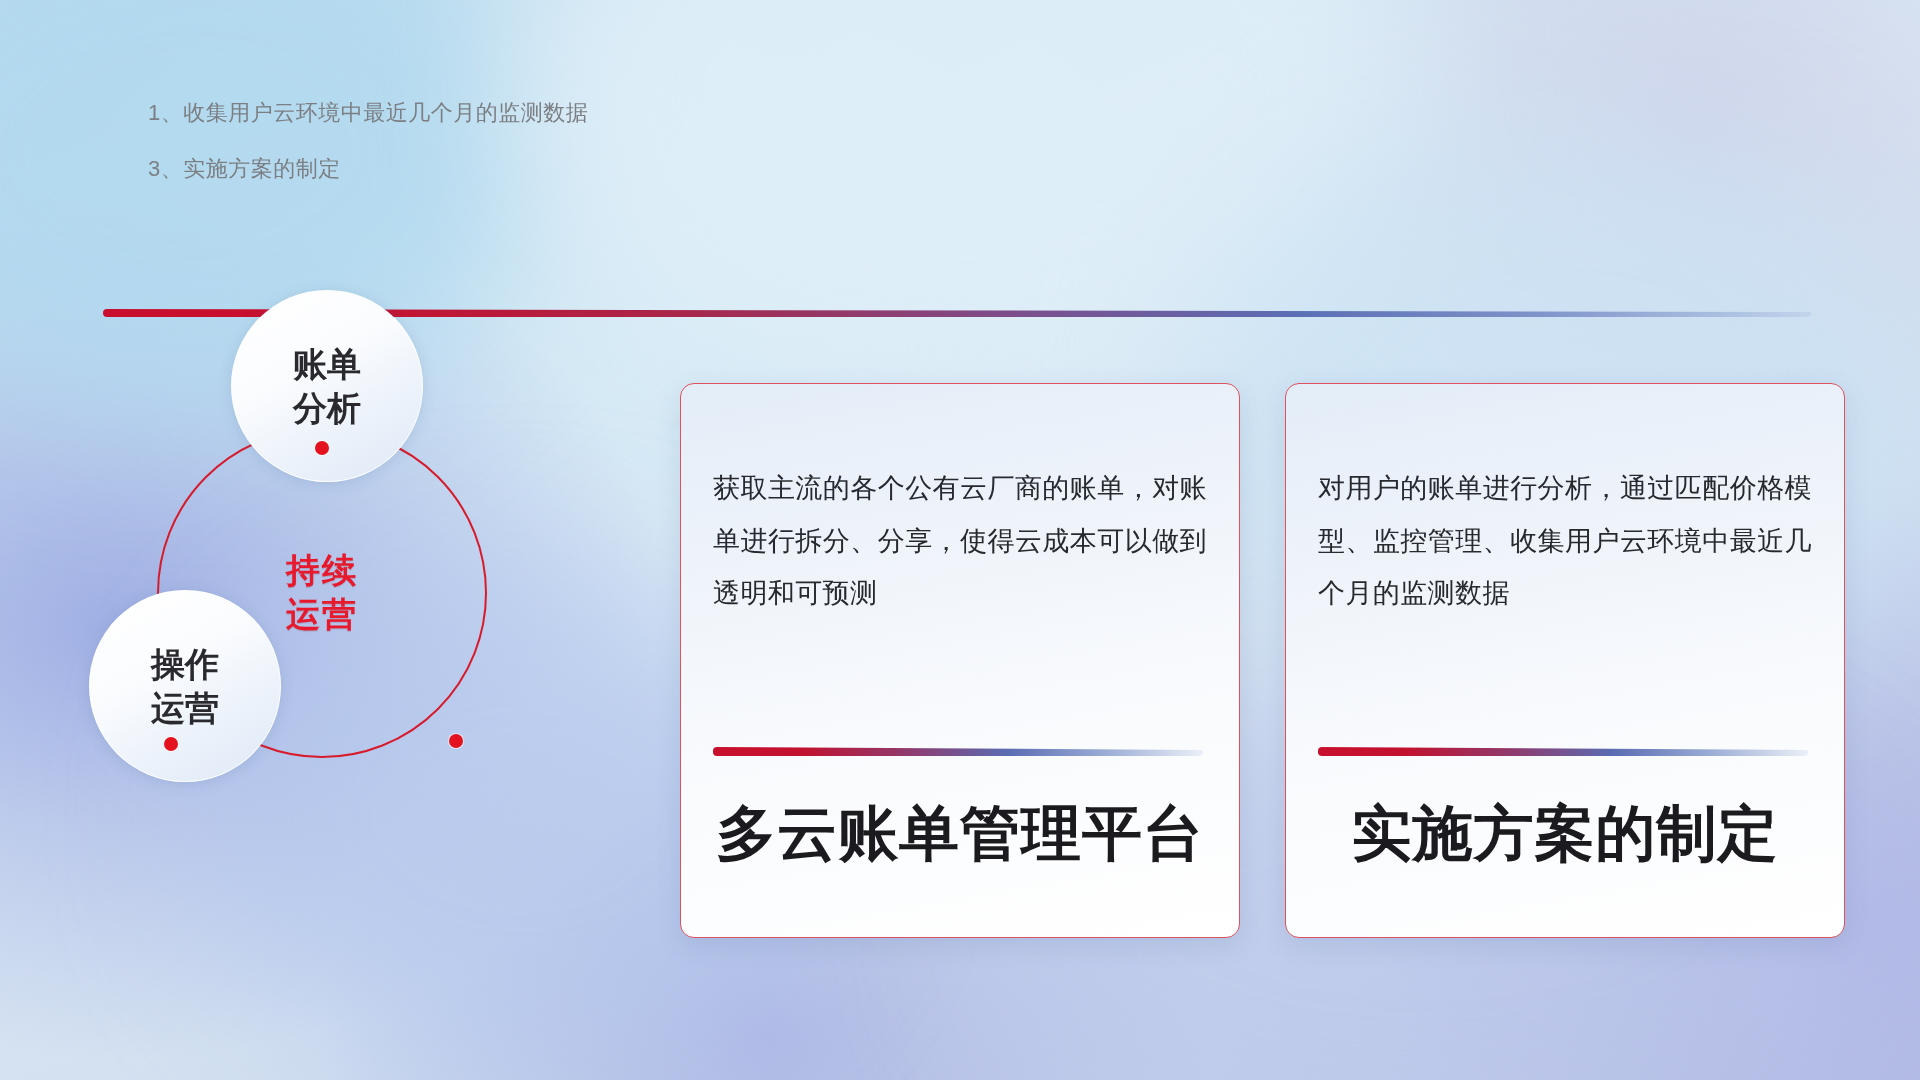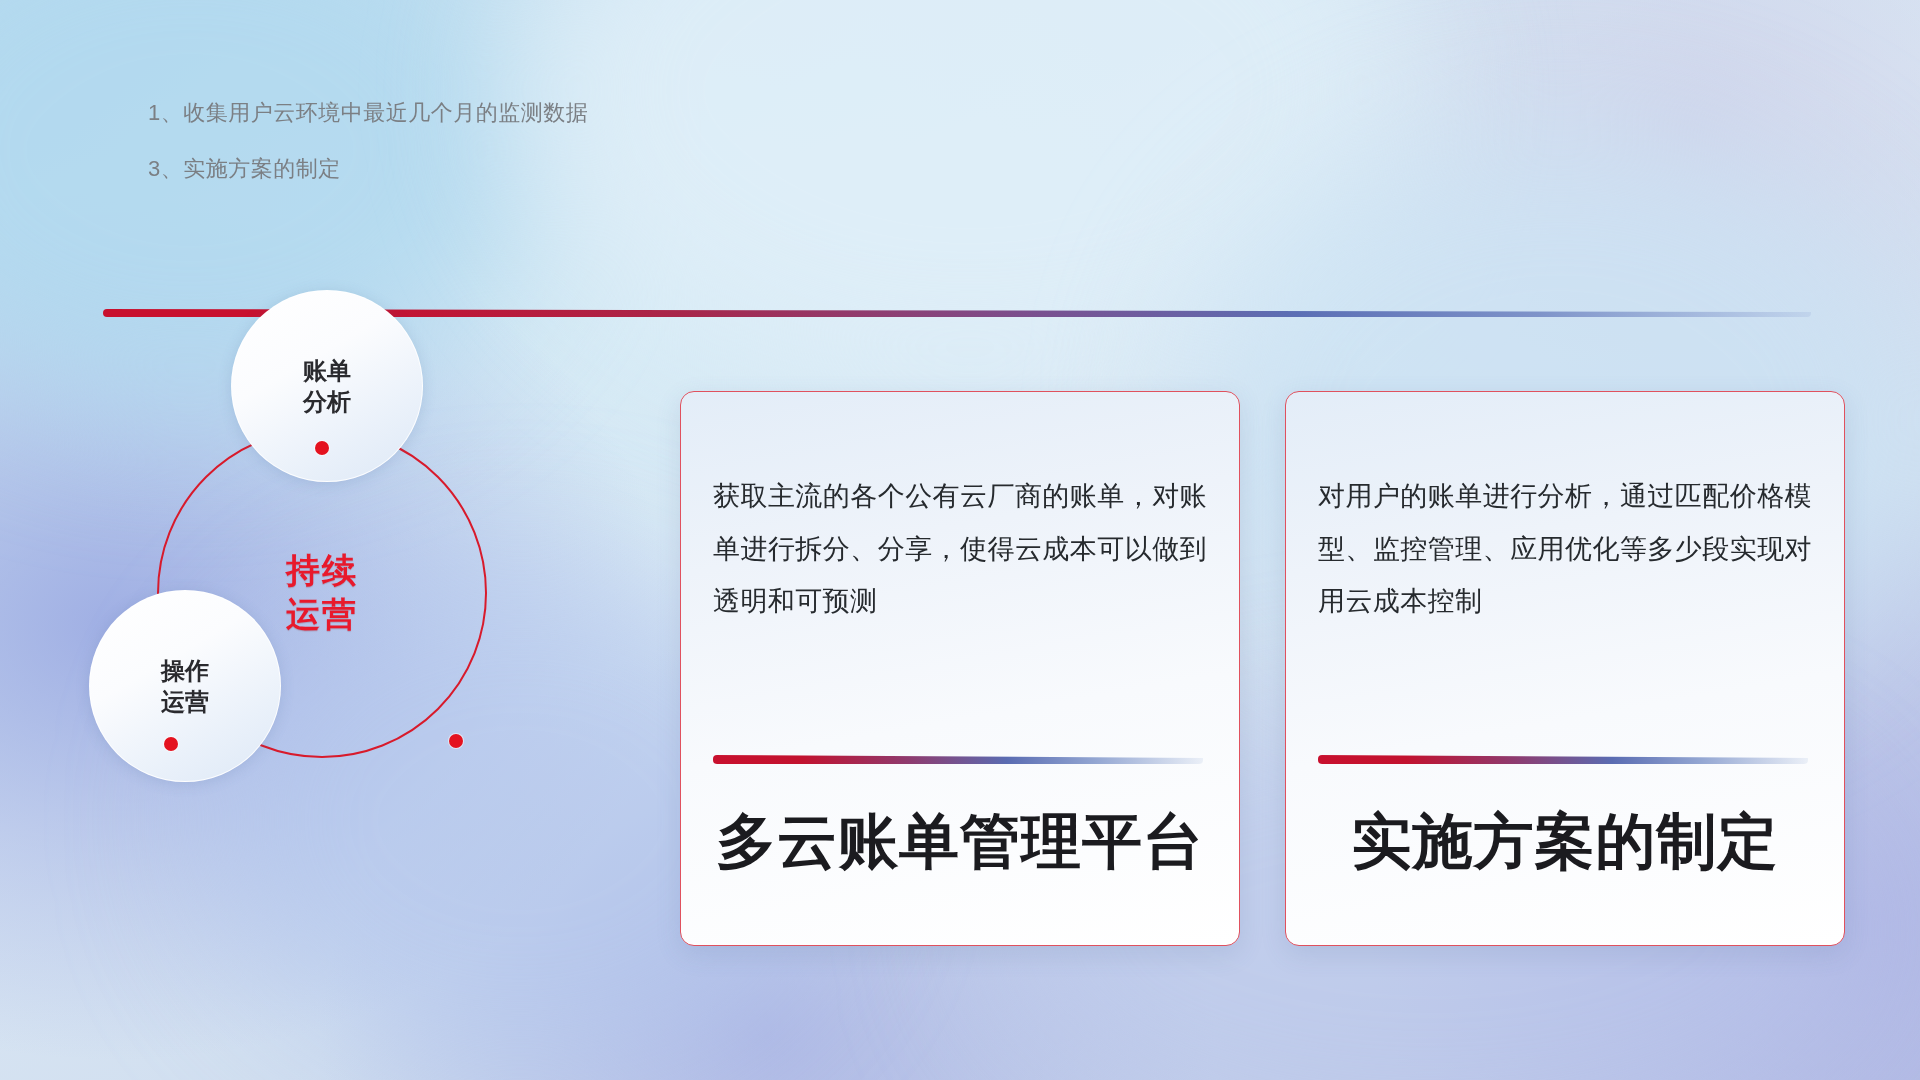--- a/index.html
+++ b/index.html
@@ -66,21 +66,21 @@
 
   .lobe {
     position: absolute;
     border-radius: 50%;
     background: linear-gradient(150deg, #ffffff 0%, #fbfcfe 38%, #eaf1fa 72%, #dde8f6 100%);
     box-shadow: 0 2px 14px rgba(80,110,160,0.18);
     border: 1.5px solid rgba(255,255,255,0.9);
     display:flex; align-items:center; justify-content:center;
     text-align:center;
     color:#2a2a2e;
-    font-size: 24px;
+    font-size: 34px;
     font-weight: 700;
     line-height: 1.30;
   }
   #lobe-top    { left:136px; top:-50px;  width:190px; height:190px; }
   #lobe-left   { left:-6px;  top:250px;  width:190px; height:190px;justify-content:center; }
   #lobe-right  { left:259px; top:258px;  width:190px; height:190px; }
 
   #ring {
     position:absolute;
     left: 62px; top: 88px;
@@ -117,21 +117,20 @@
     position:absolute;
     top: 383px;
     width: 560px;
     height: 555px;
     border-radius: 14px;
     border: 1.6px solid #e0515e;
     background: linear-gradient(170deg, #e3edf8 0%, #eef3fa 28%, #f8fafd 58%, #ffffff 100%);
     box-shadow: 0 8px 26px rgba(70,100,150,0.14);
     box-sizing: border-box;
     overflow:hidden;
-    margin-top:8px;
   }
   #card-1 { left: 680px; }
   #card-2 { left: 1285px; }
 
   .card-body {
     position:absolute;
     left: 32px;
     right: 32px;
     top: 78px;
     color:#262a2e;
@@ -215,18 +214,18 @@
     <div class="node" id="node-right"></div>
   </div>
 
   <div class="card" id="card-1">
     <div class="card-body">获取主流的各个公有云厂商的账单，对账单进行拆分、分享，使得云成本可以做到透明和可预测</div>
     <div class="card-rule"></div>
     <div class="card-title">多云账单管理平台</div>
   </div>
 
   <div class="card" id="card-2">
-    <div class="card-body">对用户的账单进行分析，通过匹配价格模型、监控管理、应用优化等多少段实现对用云成本控制</div>
+    <div class="card-body">对用户的账单进行分析，通过匹配价格模型、监控管理、收集用户云环境中最近几个月的监测数据</div>
     <div class="card-rule"></div>
     <div class="card-title">实施方案的制定</div>
   </div>
 
 </div>
 
 </body></html>

